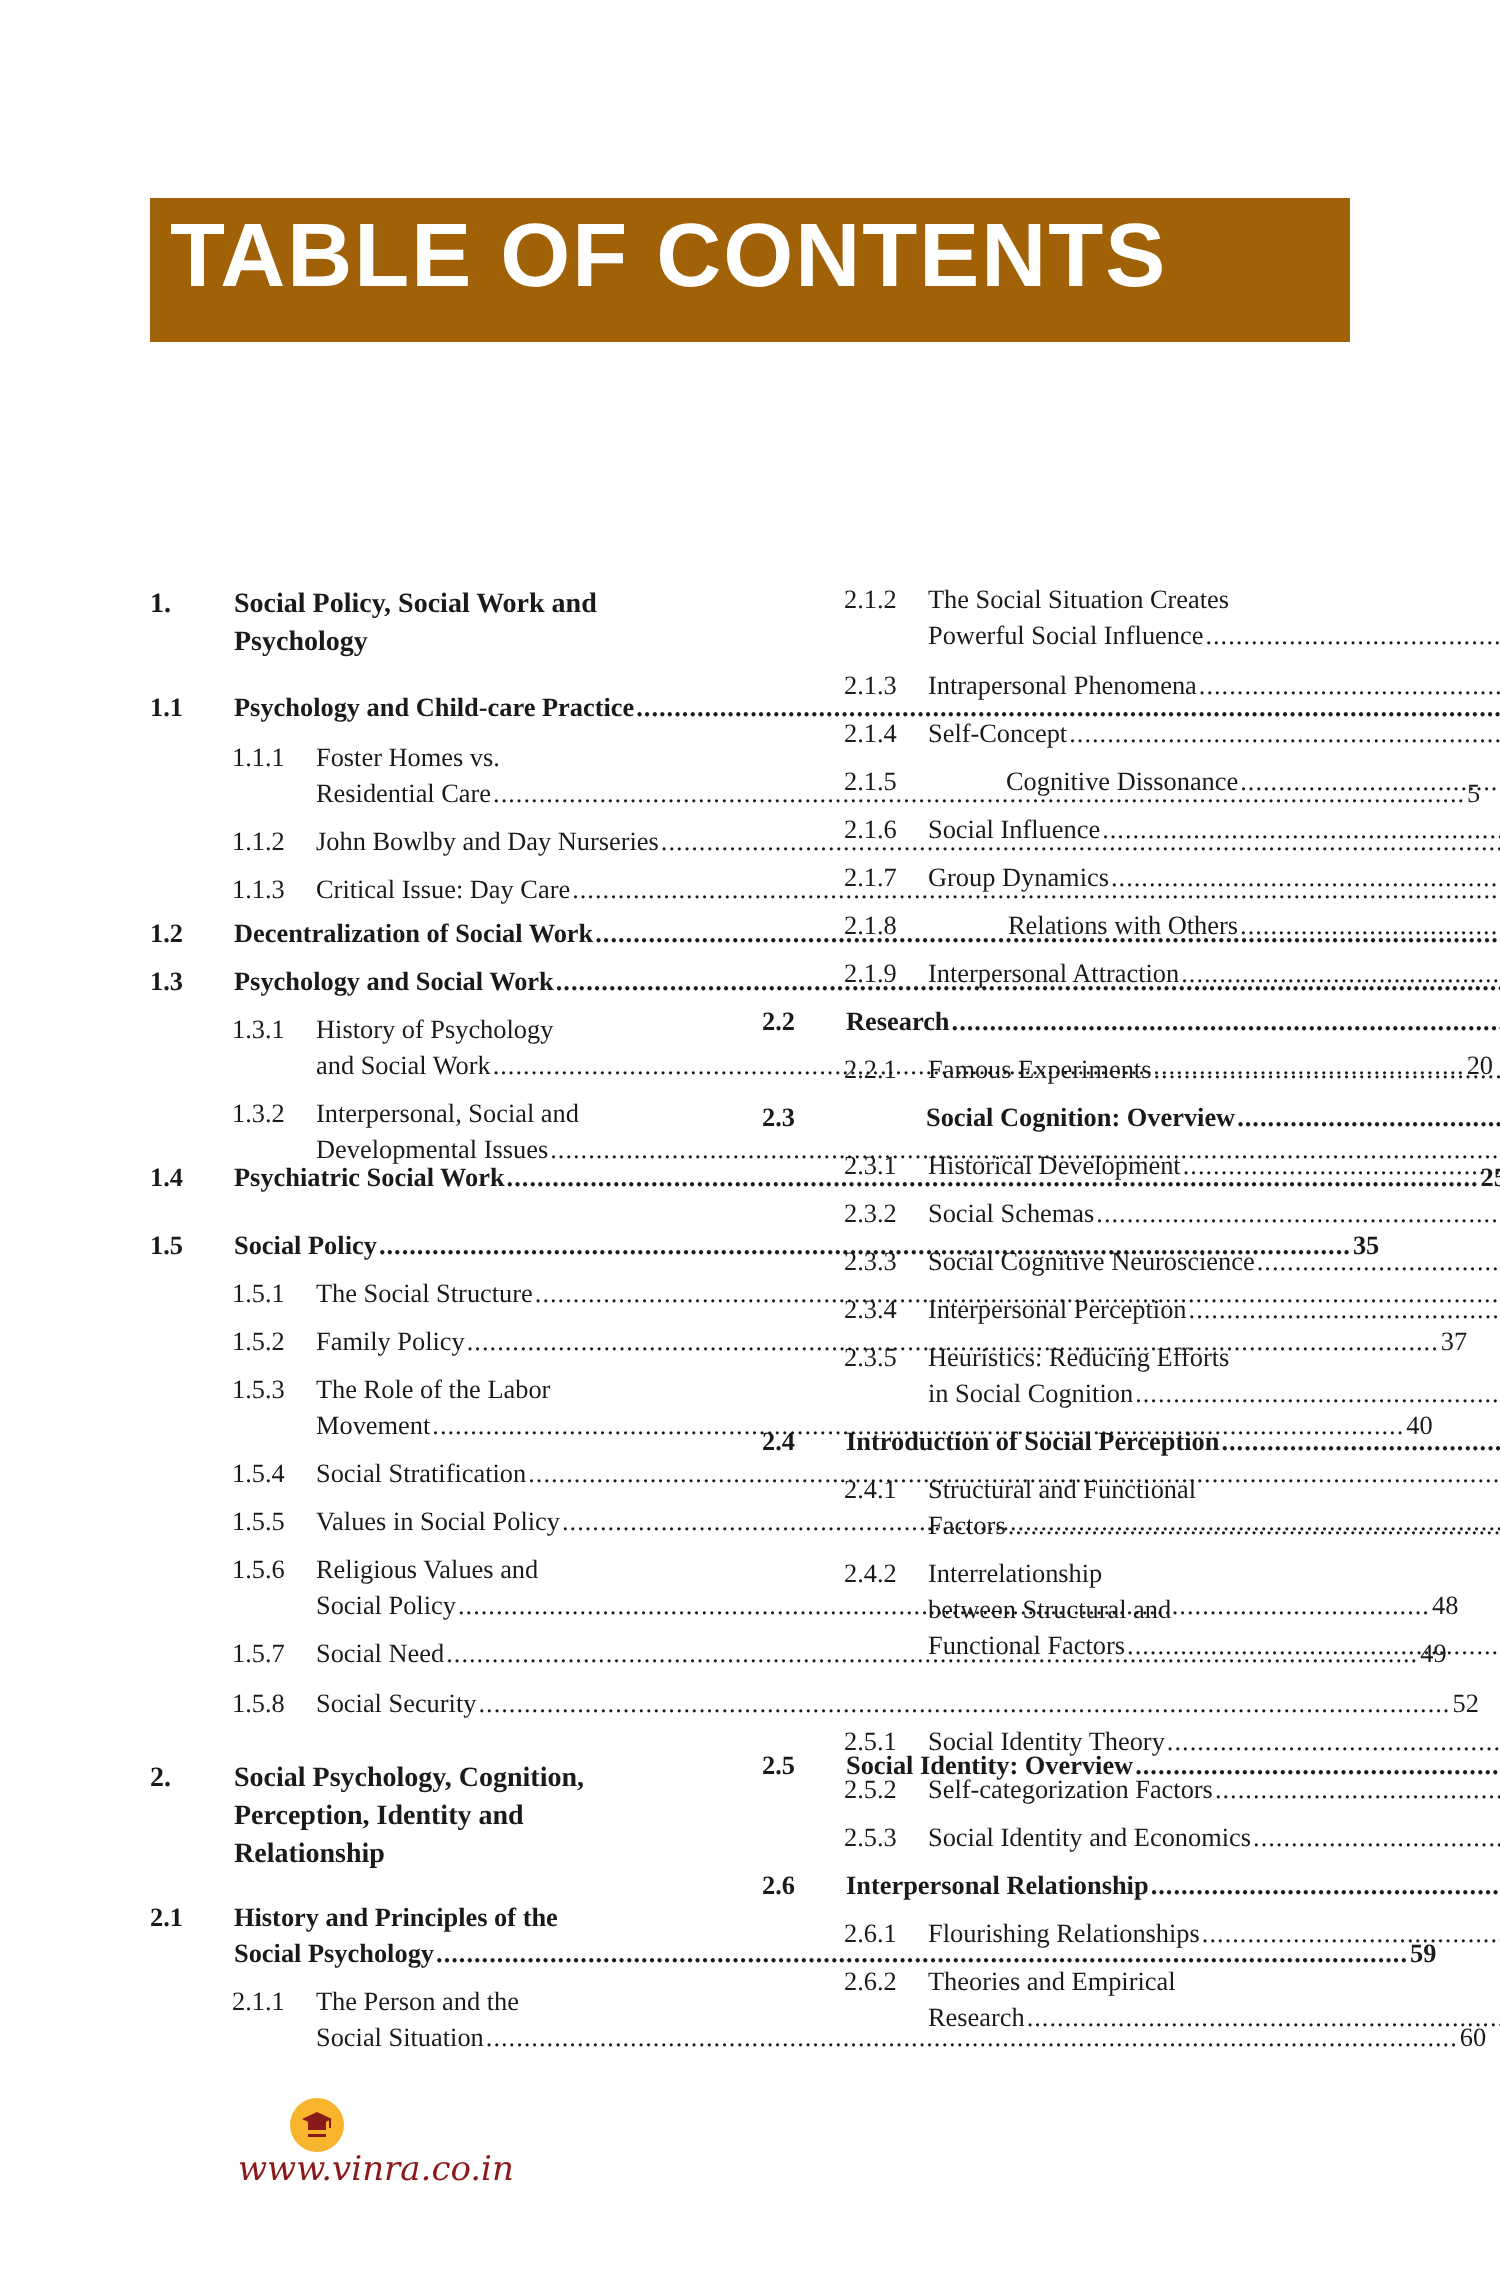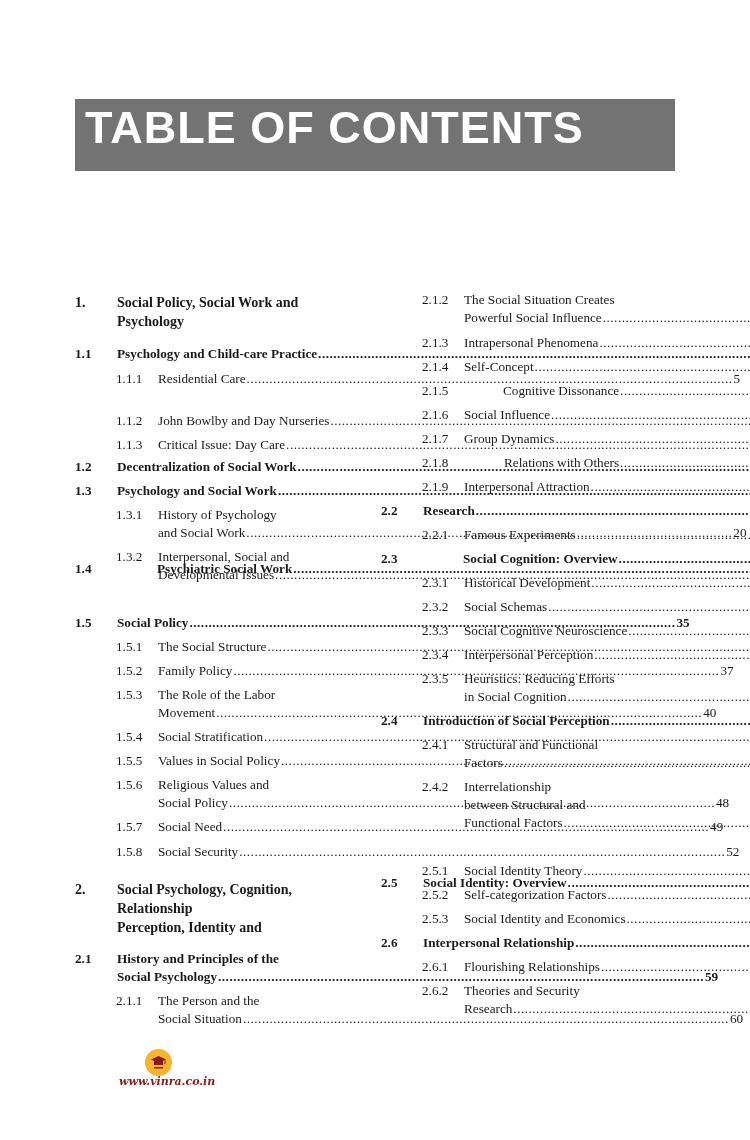--- a/index.html
+++ b/index.html
@@ -1,19 +1,19 @@
 <!DOCTYPE html>
 <html><head>
 <meta charset="utf-8">
 <style>
   html, body { margin: 0; padding: 0; background: #ffffff; }
   body { width: 750px; height: 1140px; position: relative; overflow: hidden;
          font-family: "Liberation Serif", "DejaVu Serif", serif; color: #1a1a1a; }
   .banner { position: absolute; left: 75px; top: 99px; width: 600px; height: 72px;
-            background: #737373; }
+            background: #a16207; }
   .banner h1 { margin: 0; position: absolute; left: 10px; top: 4px;
                font-family: "Liberation Sans", "DejaVu Sans", sans-serif;
                font-weight: bold; font-size: 45px; color: #ffffff; letter-spacing: 1px; line-height: 50px; }
   .col { position: absolute; top: 0; width: 300px; }
   .col.left { left: 75px; }
   .col.right { left: 381px; }
   .entry { position: absolute; display: flex; font-size: 13.2px; line-height: 18px; }
   .entry .num { flex: 0 0 auto; }
   .entry.chap .num, .entry.sec .num { width: 42px; }
   .entry.sub { left: 41px !important; }
@@ -22,21 +22,21 @@
   .entry.chap { font-weight: bold; font-size: 14px; line-height: 19px; }
   .entry.sec { font-weight: bold; }
   .line { display: flex; align-items: baseline; white-space: nowrap; }
   .line .t { flex: 0 0 auto; }
   .line .dots { flex: 1 1 auto; overflow: hidden; white-space: nowrap; margin: 0 1px; letter-spacing: 0.5px; }
   .line .dots::before { content: "................................................................................................................................"; }
   .line .pg { flex: 0 0 auto; }
   .footer-logo { position: absolute; left: 145px; top: 1049px; width: 27px; height: 27px;
                  border-radius: 50%; background: #f7b42c; }
   .footer-logo svg { position: absolute; left: 5px; top: 5px; }
-  .footer-url { position: absolute; left: 119px; top: 1075px; font-size: 11px; font-style: italic; font-weight: bold;
+  .footer-url { position: absolute; left: 119px; top: 1075px; font-size: 17px; font-style: italic; font-weight: normal;
                 color: #8a1a1a; font-family: "DejaVu Serif", serif; }
 </style>
 </head>
 <body>
 
 <div class="banner">
   <h1>TABLE OF CONTENTS</h1>
 </div>
 
 <div class="col left" id="col-left">
@@ -57,20 +57,23 @@
         <div class="line">
           <span class="t">Psychology and Child-care Practice</span>
           <span class="dots"></span>
         </div>
       </span>
     </div>
     <div class="entry sub" style="top: 370px; left: 41px; width: 259px;">
       <span class="num">1.1.1</span>
       <span class="body">
         <div class="line">
+          <span class="t">Foster Homes vs.</span>
+        </div>
+        <div class="line">
           <span class="t">Residential Care</span>
           <span class="dots"></span>
           <span class="pg">5</span>
         </div>
       </span>
     </div>
     <div class="entry sub" style="top: 412px; left: 41px; width: 259px;">
       <span class="num">1.1.2</span>
       <span class="body">
         <div class="line">
@@ -124,21 +127,21 @@
       <span class="body">
         <div class="line">
           <span class="t">Interpersonal, Social and</span>
         </div>
         <div class="line">
           <span class="t">Developmental Issues</span>
           <span class="dots"></span>
         </div>
       </span>
     </div>
-    <div class="entry sec" style="top: 560px; left: 0px; width: 300px; gap: 40px;">
+    <div class="entry sec" style="top: 580px; left: 0px; width: 300px;">
       <span class="num">1.4</span>
       <span class="body">
         <div class="line">
           <span class="t">Psychiatric Social Work</span>
           <span class="dots"></span>
           <span class="pg">25</span>
         </div>
       </span>
     </div>
     <div class="entry sec" style="top: 614px; left: 0px; width: 300px;">
@@ -234,24 +237,24 @@
         </div>
       </span>
     </div>
     <div class="entry chap" style="top: 880px; left: 0px; width: 300px;">
       <span class="num">2.</span>
       <span class="body">
         <div class="line">
           <span class="t">Social Psychology, Cognition,</span>
         </div>
         <div class="line">
+          <span class="t">Perception, Identity and</span>
+        </div>
+        <div class="line">
           <span class="t">Relationship</span>
-        </div>
-        <div class="line">
-          <span class="t">Perception, Identity and</span>
         </div>
       </span>
     </div>
     <div class="entry sec" style="top: 950px; left: 0px; width: 300px;">
       <span class="num">2.1</span>
       <span class="body">
         <div class="line">
           <span class="t">History and Principles of the</span>
         </div>
         <div class="line">
@@ -513,21 +516,21 @@
         <div class="line">
           <span class="t">Flourishing Relationships</span>
           <span class="dots"></span>
         </div>
       </span>
     </div>
     <div class="entry sub" style="top: 982px; left: 41px; width: 259px;">
       <span class="num">2.6.2</span>
       <span class="body">
         <div class="line">
-          <span class="t">Theories and Security</span>
+          <span class="t">Theories and Empirical</span>
         </div>
         <div class="line">
           <span class="t">Research</span>
           <span class="dots"></span>
         </div>
       </span>
     </div>
   </div>
 
 <div class="footer-logo">

